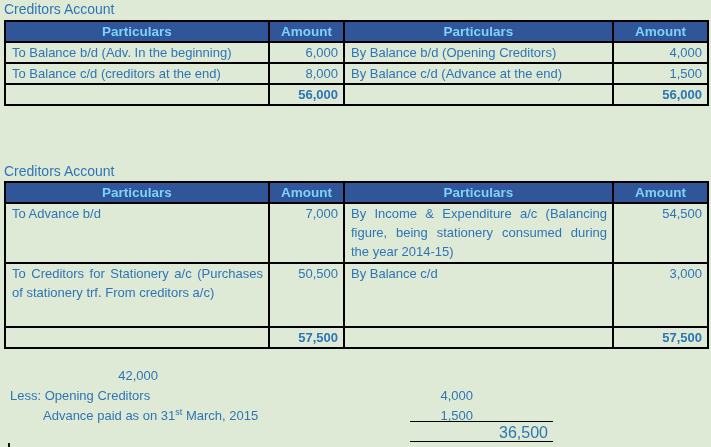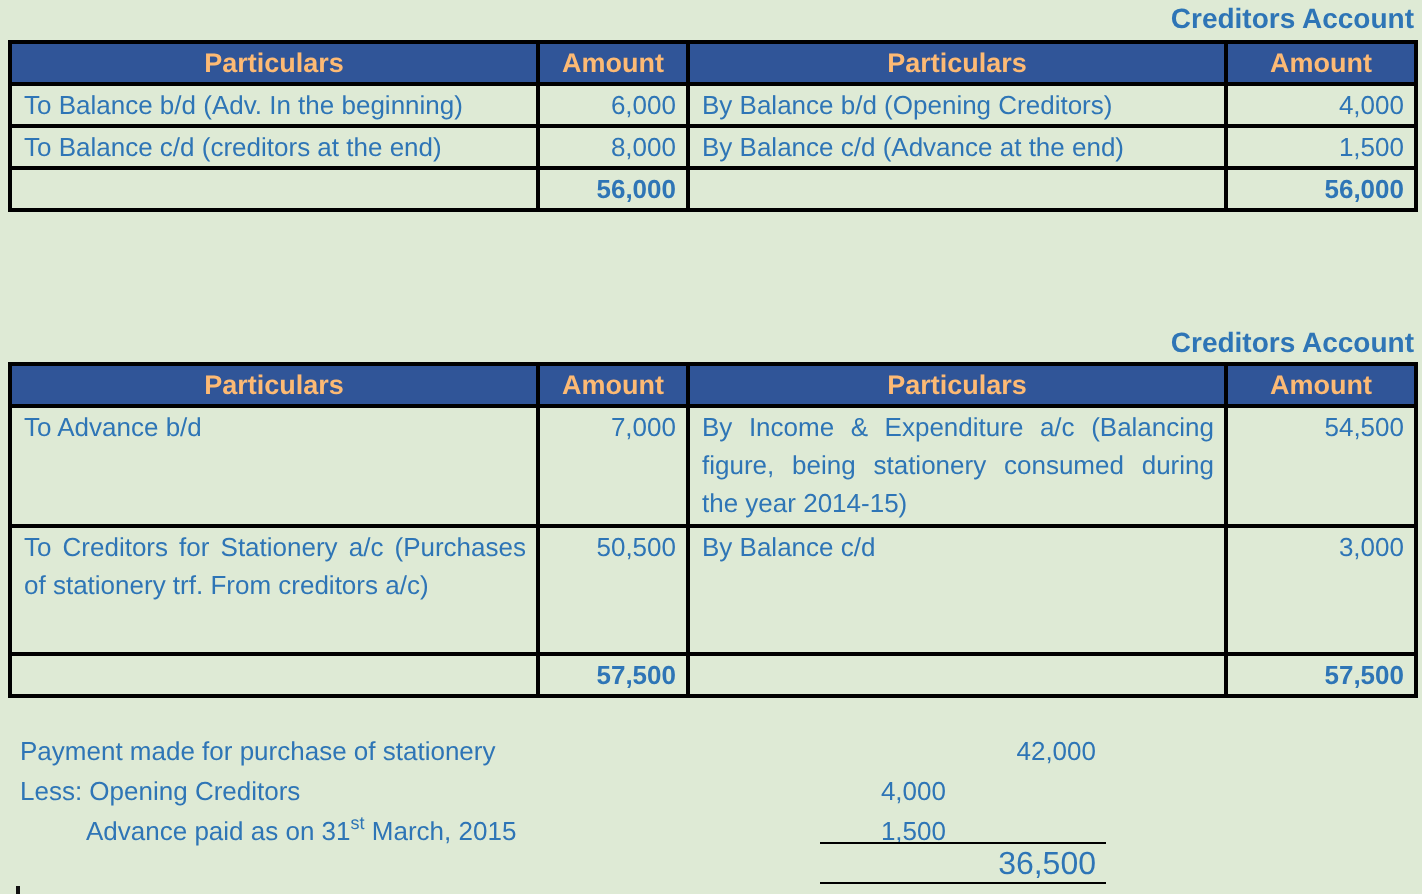--- a/index.html
+++ b/index.html
@@ -10,42 +10,42 @@
     height: 447px;
     background: #DEEAD5;
     font-family: "Liberation Sans", sans-serif;
     color: #2E75B6;
     overflow: hidden;
   }
   .acct-title {
     position: absolute;
     left: 4px;
     width: 703px;
-    text-align: right;
+    text-align: left;
     font-size: 14px;
-    font-weight: bold;
+    font-weight: normal;
     color: #2E75B6;
   }
   .acct-table {
     position: absolute;
     left: 4px;
     border-collapse: collapse;
     table-layout: fixed;
     width: 703px;
     font-size: 13px;
     line-height: 19px;
   }
   .acct-table th, .acct-table td {
     border: 2px solid #000000;
     vertical-align: top;
     overflow: hidden;
   }
   .acct-table th {
     background: #305598;
-    color: #fdba74;
+    color: #7dd3fc;
     font-weight: bold;
     font-size: 13.5px;
     text-align: center;
     height: 20px;
     line-height: 17px;
     padding: 1px 2px;
   }
   .acct-table td.part {
     text-align: justify;
     padding: 0 5px 0 6px;
@@ -166,21 +166,20 @@
         <td class="part"></td>
         <td class="amt">57,500</td>
         <td class="part"></td>
         <td class="amt">57,500</td>
       </tr>
     </tbody>
   </table>
 
   <div class="calc">
     <div class="calc-row">
-      <span class="calc-label">Payment made for purchase of stationery</span>
       <span class="calc-num1"></span>
       <span class="calc-num2">42,000</span>
     </div>
     <div class="calc-row">
       <span class="calc-label">Less: Opening Creditors</span>
       <span class="calc-num1">4,000</span>
       <span class="calc-num2"></span>
     </div>
     <div class="calc-row">
       <span class="calc-label indent"><span>Advance paid as on 31</span><sup>st</sup><span> March, 2015</span></span>

